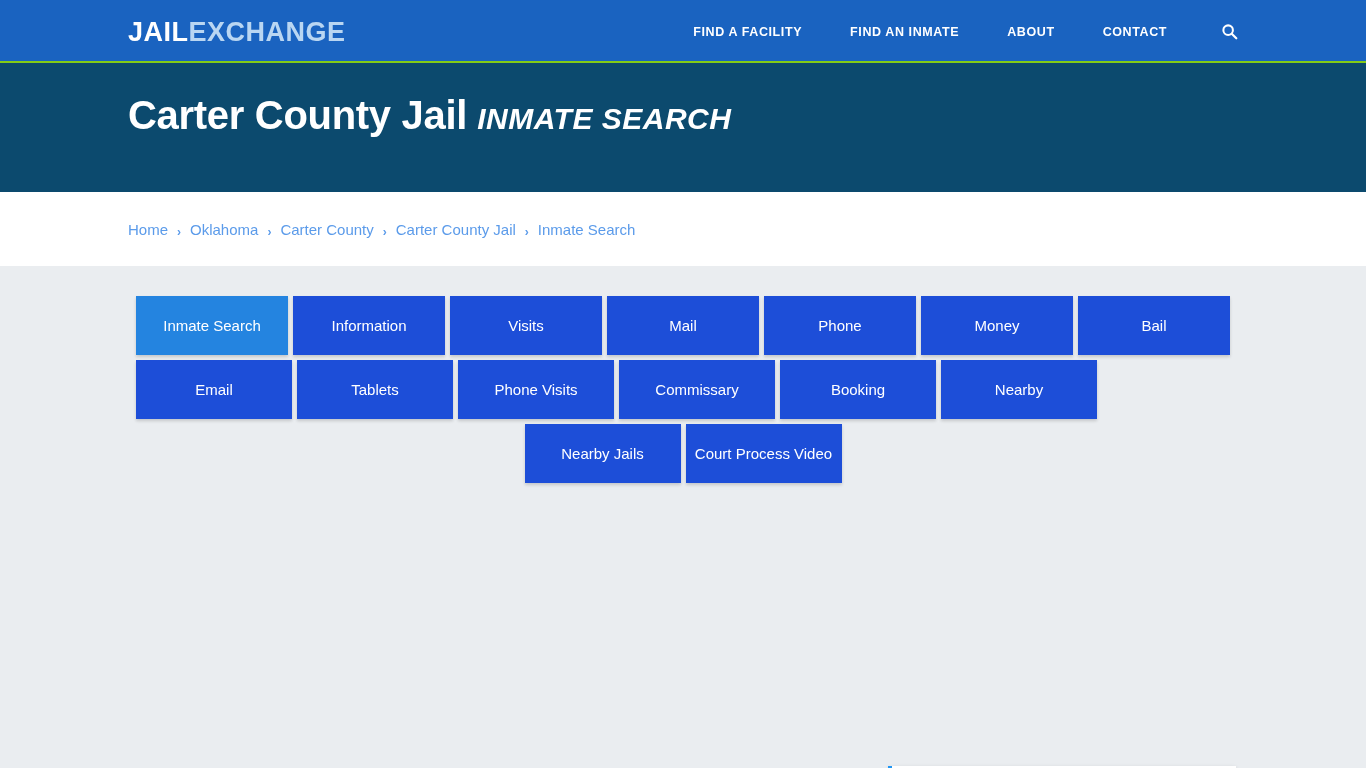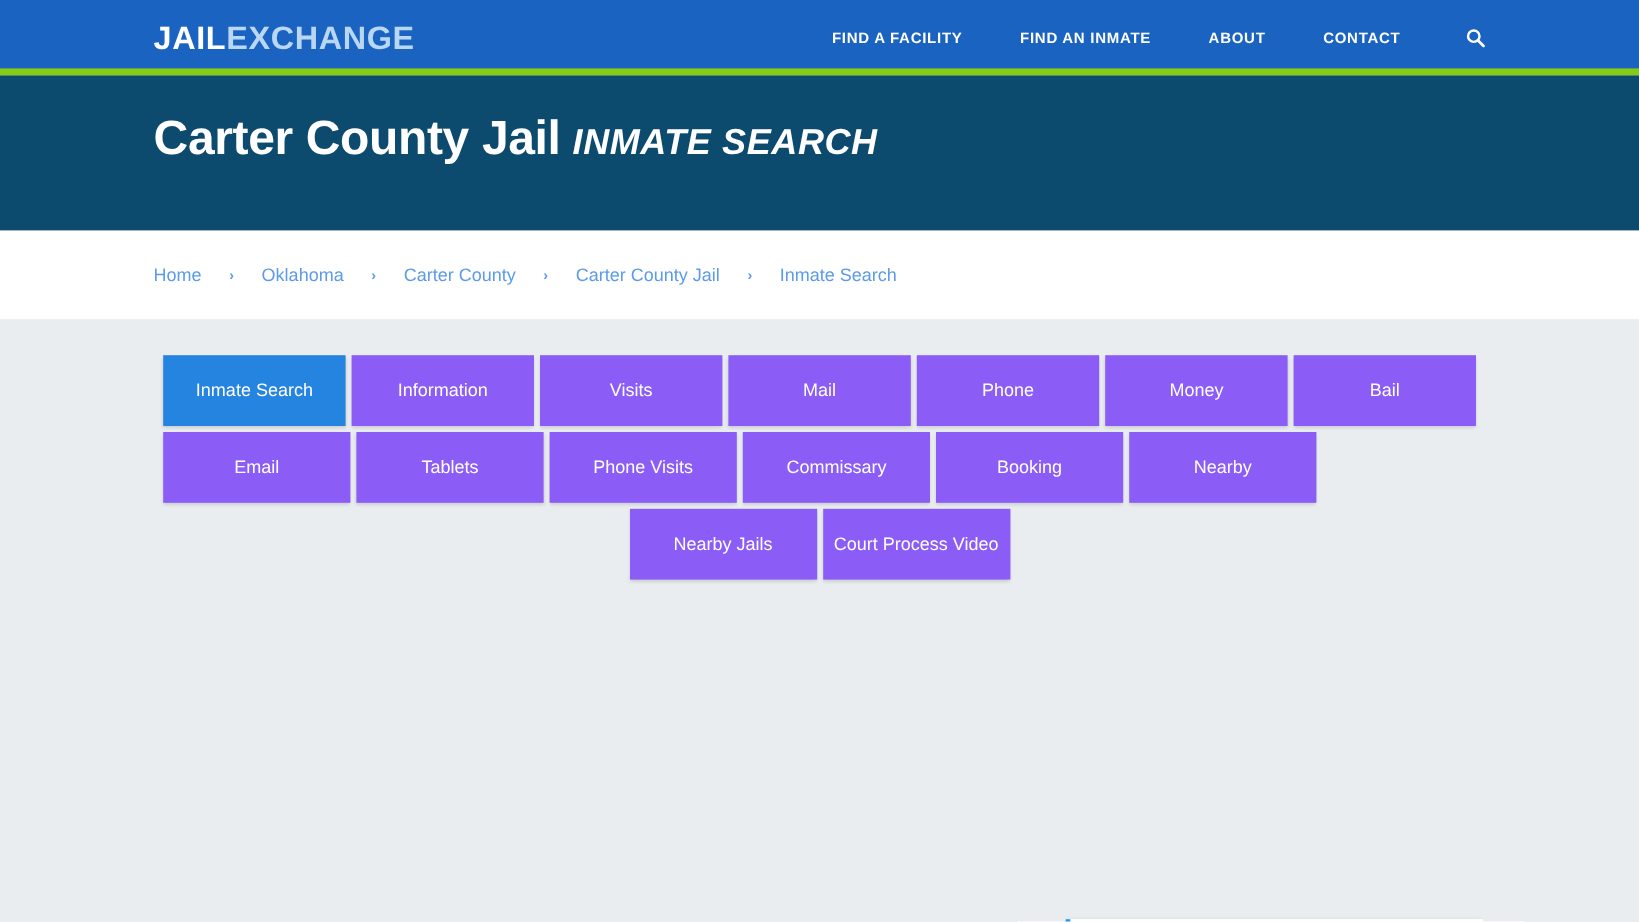--- a/index.html
+++ b/index.html
@@ -12,21 +12,21 @@
     background: #ffffff;
   }
 
   
   .topbar {
     position: relative;
     height: 63px;
     background: #1a63c0;
     display: flex;
     align-items: center;
-    border-bottom: 6px solid #84cc16;
+    border-bottom: 2px solid #84cc16;
   }
   .logo {
     position: absolute;
     left: 128px;
     top: 17px;
     font-size: 27px;
     font-weight: bold;
     letter-spacing: 0.5px;
     line-height: 30px;
     white-space: nowrap;
@@ -88,21 +88,21 @@
   }
 
   
   .crumbbar {
     height: 74px;
     background: #ffffff;
     display: flex;
     align-items: center;
     padding-left: 128px;
   }
-  .crumbs { display: flex; align-items: flex-start; font-size: 15px; gap: 14px; }
+  .crumbs { display: flex; align-items: flex-end; font-size: 15px; }
   .crumbs a {
     color: #5b9bea;
     text-decoration: none;
     white-space: nowrap;
   }
   .crumbs .sep {
     color: #5b9bea;
     font-size: 12px;
     font-weight: bold;
     margin: 0 9px;
@@ -126,21 +126,21 @@
   .tabrow {
     display: flex;
     justify-content: flex-start;
     gap: 5px;
     margin-bottom: 5px;
   }
   .tabrow.center { justify-content: center; }
   .tab {
     width: 156px;
     height: 59px;
-    background: #8b5cf6;
+    background: #1d4ed8;
     color: #ffffff;
     font-size: 15px;
     display: flex;
     align-items: center;
     justify-content: center;
     text-align: center;
     cursor: pointer;
     box-shadow: 0 2px 3px rgba(0,0,0,0.16);
     white-space: nowrap;
   }

